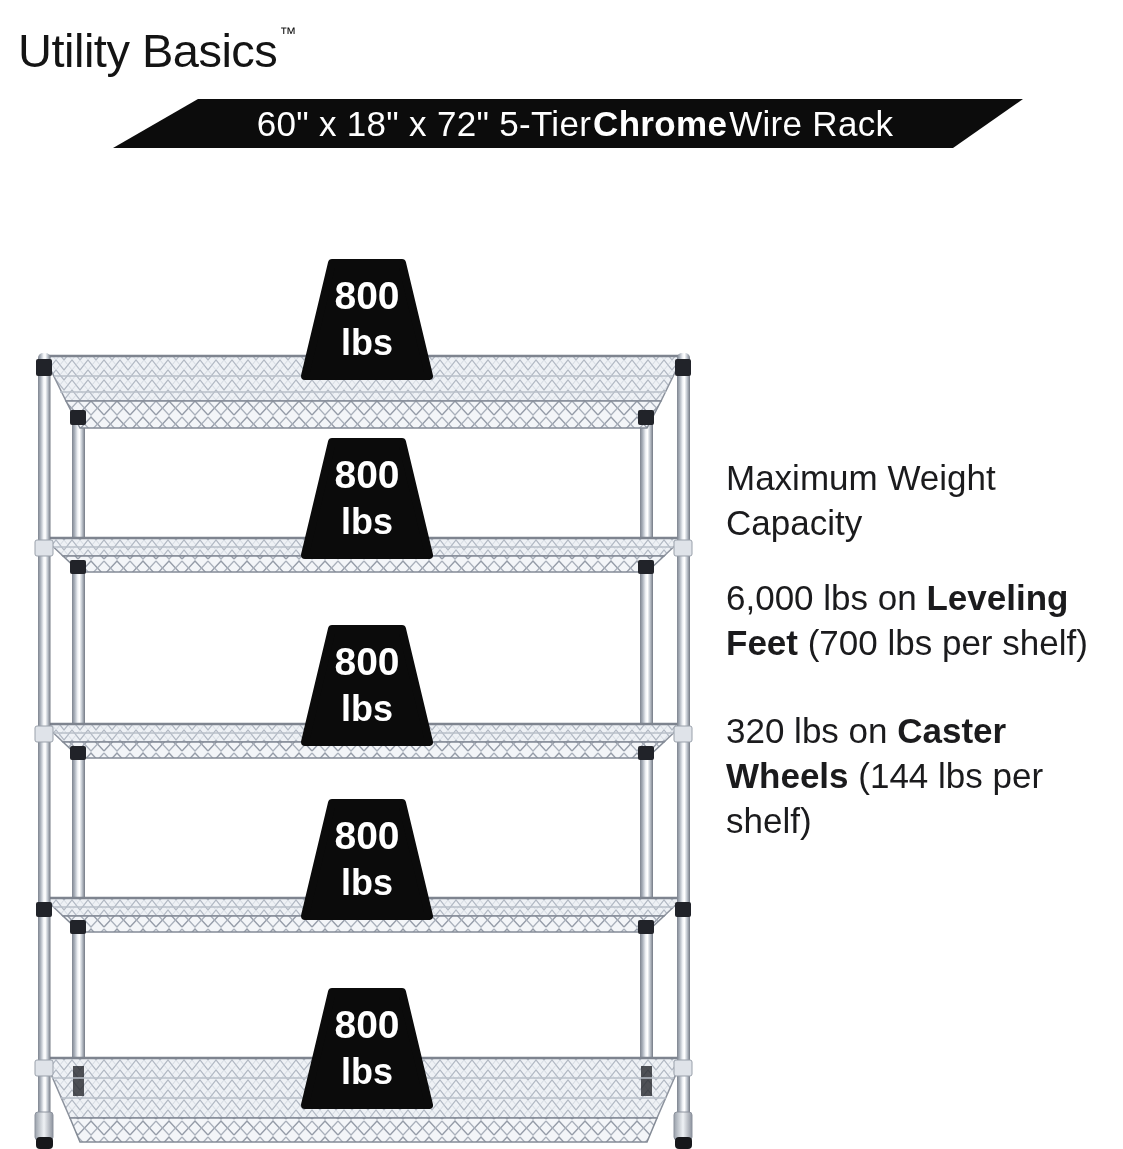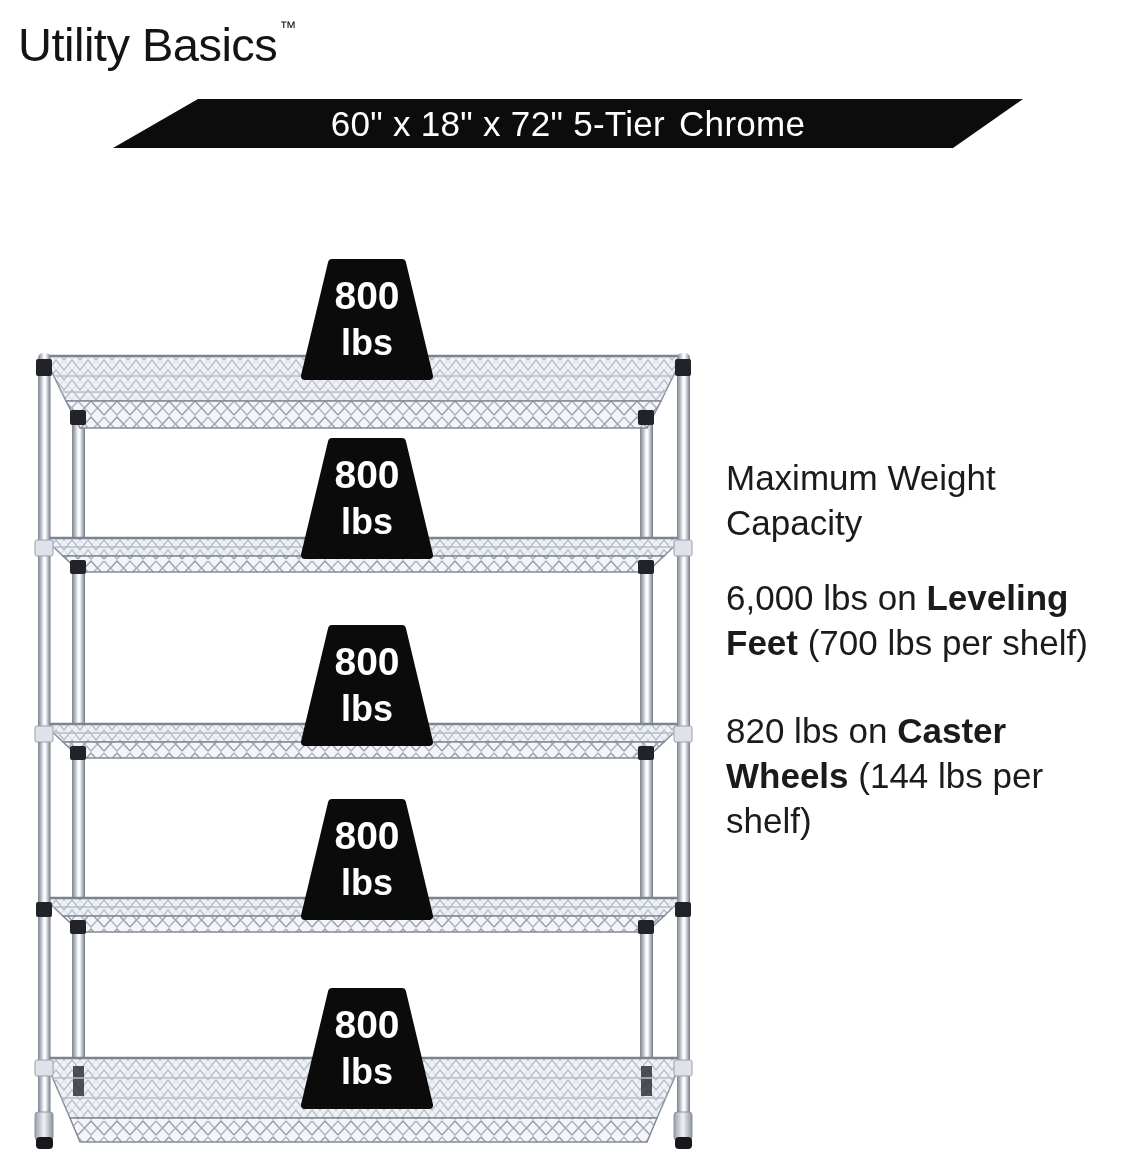--- a/index.html
+++ b/index.html
@@ -1,35 +1,35 @@
 <!DOCTYPE html>
 <html><head>
 <meta charset="utf-8">
 <style>
   html,body{margin:0;padding:0;background:#ffffff;}
   body{width:1123px;height:1149px;position:relative;font-family:"Liberation Sans",sans-serif;overflow:hidden;}
 
   
   .logo{
-    position:absolute;left:18px;top:0;
+    position:absolute;left:18px;top:6px;
     font-size:47px;line-height:56px;color:#141414;
     letter-spacing:-0.5px;white-space:nowrap;
   }
   .logo sup{font-size:17px;vertical-align:28px;letter-spacing:0;margin-left:2px;}
 
   
   .banner{
     position:absolute;left:113px;top:99px;width:910px;height:49px;
     background:#0c0c0c;
     clip-path:polygon(85px 0%, 910px 0%, 840px 100%, 0% 100%);
     display:flex;align-items:center;justify-content:center;
     color:#ffffff;font-size:35px;white-space:nowrap;letter-spacing:0.3px;
     padding-left:14px;box-sizing:border-box;
   }
-  .banner b{font-weight:400;margin:0 14px;}
+  .banner b{font-weight:700;margin:0 2px;}
 
   
   .rack-svg{position:absolute;left:0;top:0;width:1123px;height:1149px;}
   .w-val{font:700 39px "Liberation Sans",sans-serif;fill:#ffffff;}
   .w-unit{font:700 36px "Liberation Sans",sans-serif;fill:#ffffff;}
 
   
   .specs{
     position:absolute;left:726px;top:455px;width:405px;
     font-size:35px;line-height:45px;color:#1b1b1d;
@@ -40,20 +40,21 @@
   .specs b{font-weight:700;}
 </style>
 </head>
 <body>
 
 <div class="logo"><span>Utility Basics</span><sup>™</sup></div>
 
 <div class="banner">
     <span>60" x 18" x 72" 5-Tier </span>
     <b>Chrome</b>
+    <span> Wire Rack</span>
   </div>
 
 <svg class="rack-svg" viewBox="0 0 1123 1149">
   <defs>
     <linearGradient id="postGrad" x1="0" y1="0" x2="1" y2="0">
       <stop offset="0" stop-color="#7e848f"></stop>
       <stop offset="0.2" stop-color="#aab1bb"></stop>
       <stop offset="0.45" stop-color="#f4f6f9"></stop>
       <stop offset="0.58" stop-color="#ffffff"></stop>
       <stop offset="0.75" stop-color="#c6ccd4"></stop>
@@ -181,14 +182,14 @@
   <g>
     <polygon points="332,992 402,992 429,1105 305,1105" fill="#0b0b0b" stroke="#0b0b0b" stroke-width="8" stroke-linejoin="round"></polygon>
     <text class="w-val" x="367" y="1038" text-anchor="middle">800</text>
     <text class="w-unit" x="367" y="1084" text-anchor="middle">lbs</text>
   </g>
 </svg>
 
 <div class="specs">
   <p class="heading">Maximum Weight Capacity</p>
   <p class="leveling"><span>6,000 lbs on </span><b>Leveling Feet</b><span> (700 lbs per shelf)</span></p>
-  <p class="caster"><span>820 lbs on </span><b>Caster Wheels</b><span> (144 lbs per shelf)</span></p>
+  <p class="caster"><span>320 lbs on </span><b>Caster Wheels</b><span> (144 lbs per shelf)</span></p>
 </div>
 
 </body></html>

